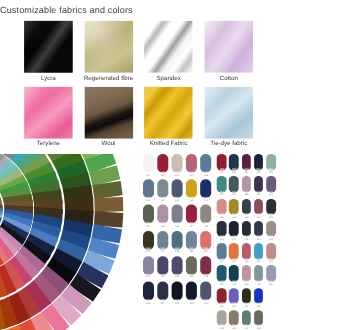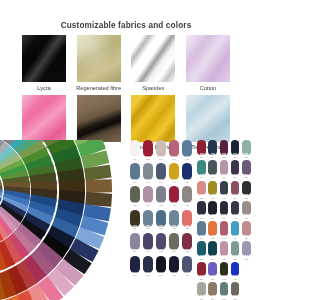--- a/index.html
+++ b/index.html
@@ -10,27 +10,26 @@
   body {
     width: 252px;
     height: 300px;
     overflow: hidden;
     font-family: "Liberation Sans", sans-serif;
     position: relative;
   }
 
   
   .page-title {
-    text-align: center;
     font-size: 8.2px;
     color: #3d3d3d;
     letter-spacing: 0.15px;
-    padding-top: 20px;
+    padding-top: 4px;
     line-height: 11px;
-    font-weight: 700;
+    font-weight: 400;
   }
 
   
   .fabric-section {
     padding: 4px 22px 0 22px;
   }
   .fabric-row {
     display: flex;
     justify-content: space-between;
     margin-bottom: 1px;

